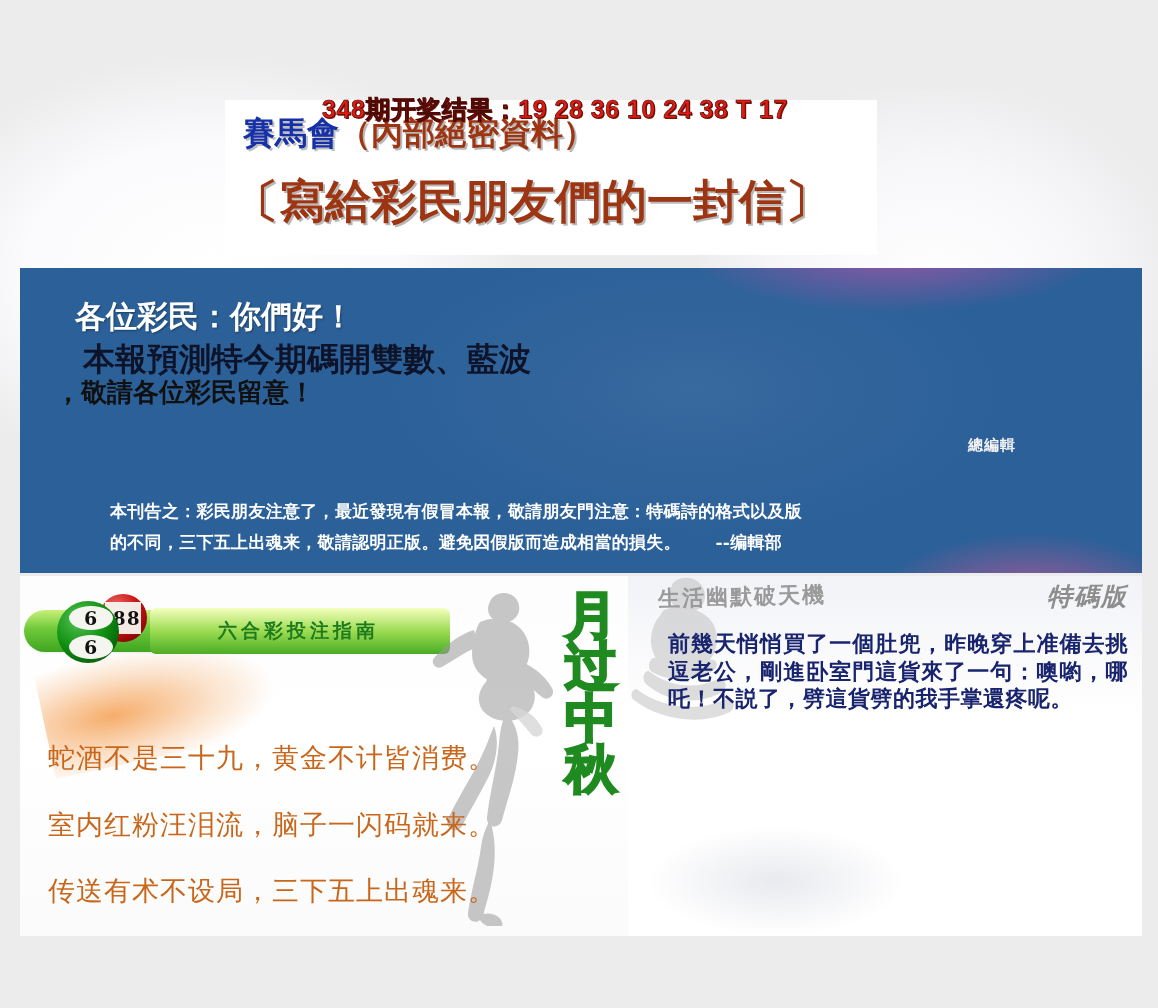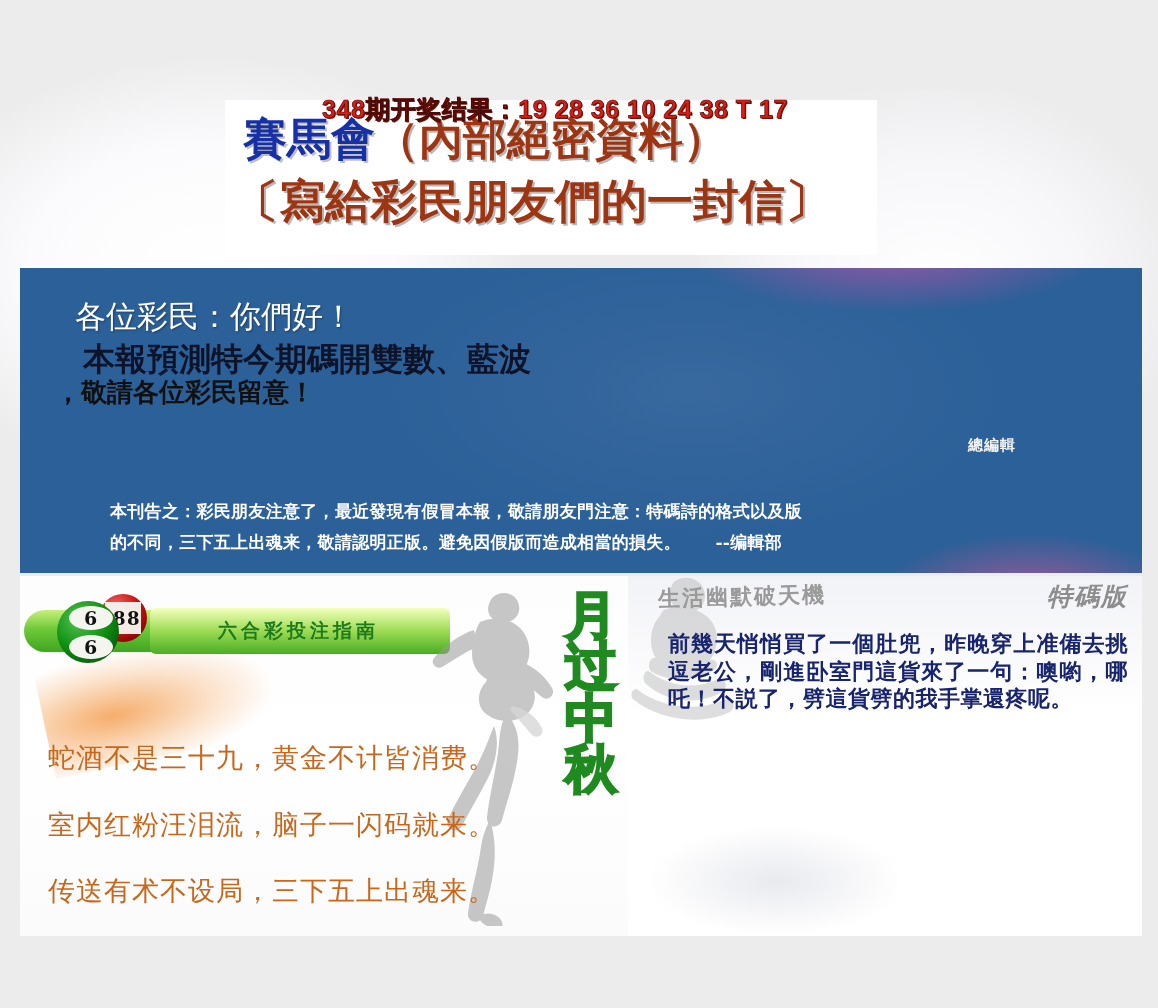--- a/index.html
+++ b/index.html
@@ -35,21 +35,21 @@
     white-space:nowrap;
   }
 
   
   .masthead{
     position:absolute;left:225px;top:100px;width:652px;height:155px;
     background:#ffffff;z-index:5;overflow:hidden;
   }
   .mast-line1{
     position:absolute;left:18px;top:17px;white-space:nowrap;
-    font-size:44px;font-weight:bold;line-height:1;
+    font-size:32px;font-weight:bold;line-height:1;
     font-family:"DejaVu Serif","Liberation Serif",serif;
   }
   .mast-l1-a{color:#1630a8;text-shadow:2px 2px 0 rgba(0,0,0,.25);}
   .mast-l1-b{color:#9e3512;text-shadow:2px 2px 0 rgba(0,0,0,.28);}
   .mast-line2{
     position:absolute;left:8px;top:78px;white-space:nowrap;
     font-size:46px;font-weight:bold;line-height:1;color:#9e3512;
     font-family:"DejaVu Serif","Liberation Serif",serif;
     text-shadow:2px 2px 0 rgba(0,0,0,.28);
   }
@@ -61,21 +61,21 @@
   }
   .blue-panel .bp-tint{
     position:absolute;inset:0;
     background:
       radial-gradient(ellipse 300px 90px at 78% -6%,  rgba(171,86,170,.85) 0%, rgba(171,86,170,0) 70%),
       radial-gradient(ellipse 230px 110px at 90% 112%, rgba(196,88,150,.90) 0%, rgba(196,88,150,0) 70%),
       radial-gradient(ellipse 420px 200px at 60% 40%, rgba(80,120,170,.35) 0%, rgba(80,120,170,0) 75%);
     pointer-events:none;
   }
   .greet{
-    position:absolute;left:55px;top:28px;font-size:31px;font-weight:normal;color:#ffffff;
+    position:absolute;left:55px;top:28px;font-size:31px;font-weight:bold;color:#ffffff;
     font-family:"DejaVu Serif","Liberation Serif",serif;
     text-shadow:1px 1px 2px rgba(0,0,0,.35);white-space:nowrap;
   }
   .forecast{
     position:absolute;left:63px;top:70px;font-size:32px;font-weight:bold;color:#0d1328;
     font-family:"Liberation Sans","DejaVu Sans",sans-serif;white-space:nowrap;
   }
   .notice-line{
     position:absolute;left:35px;top:107px;font-size:26px;font-weight:bold;color:#101010;
     font-family:"DejaVu Serif","Liberation Serif",serif;white-space:nowrap;

